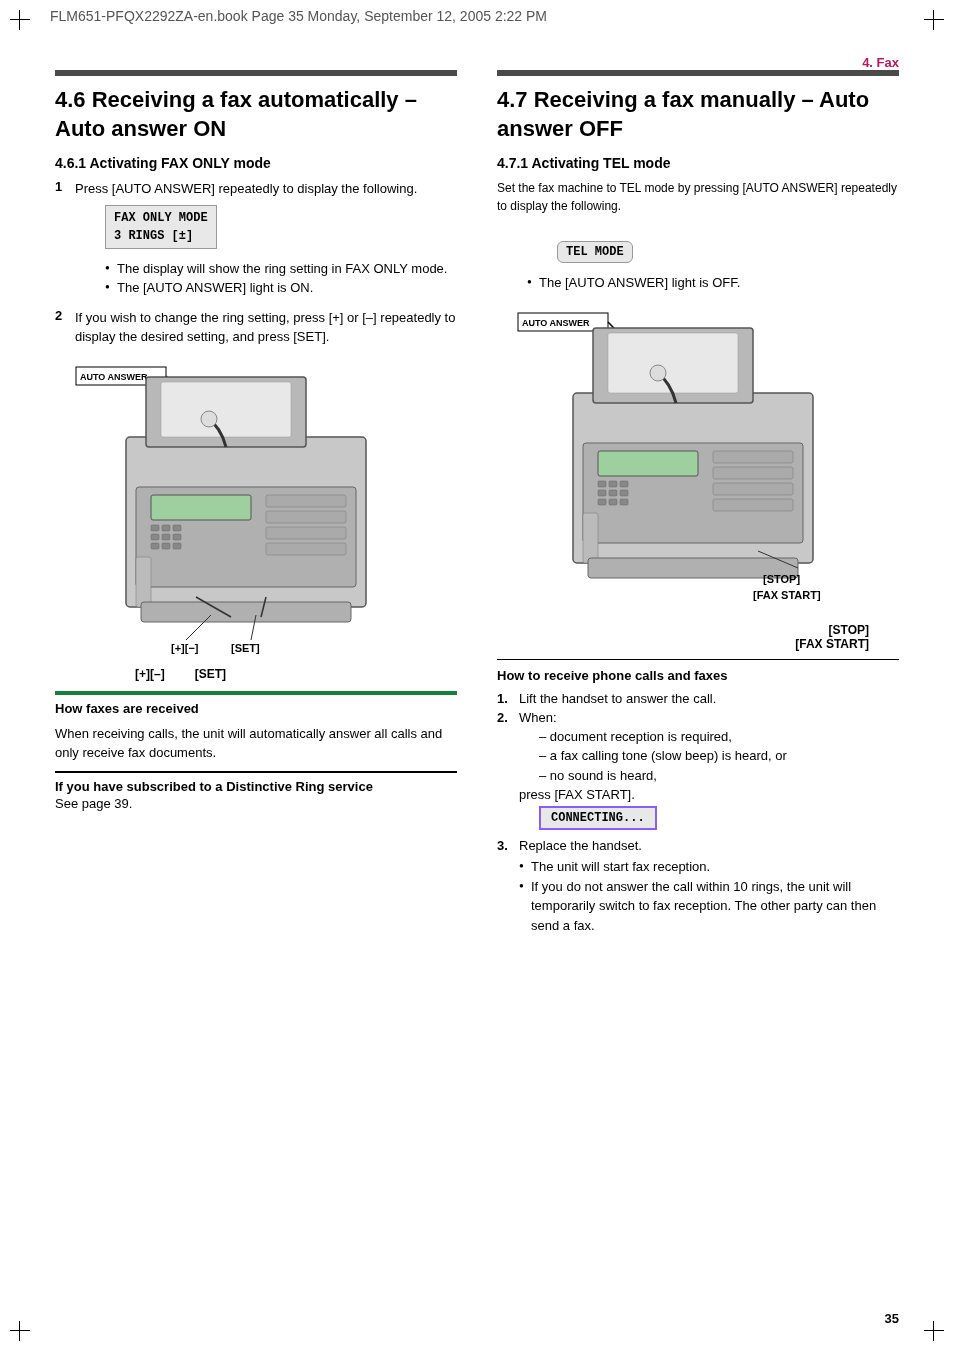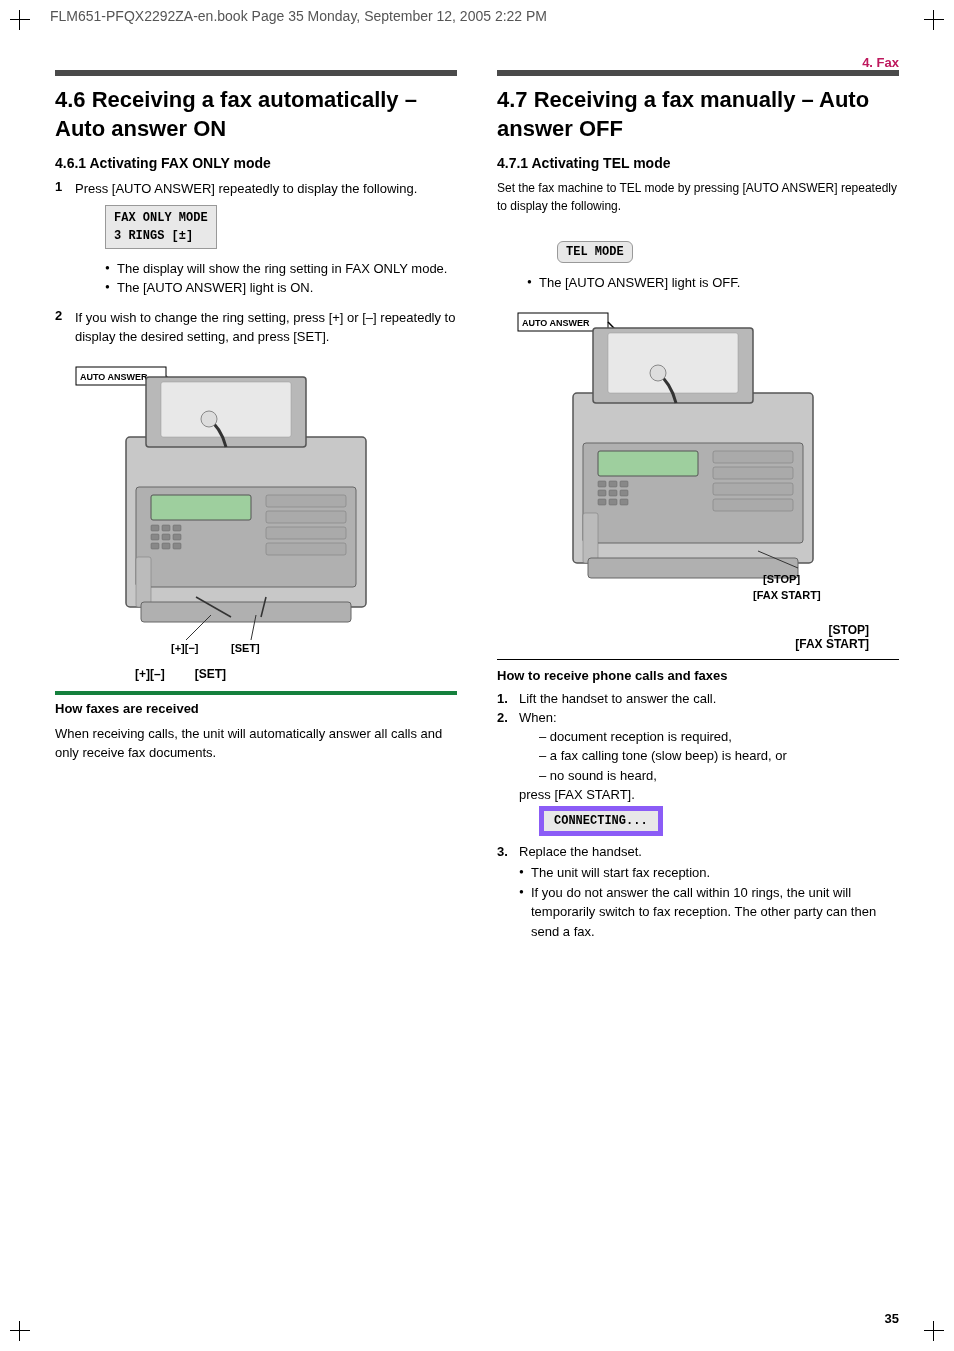--- a/index.html
+++ b/index.html
@@ -193,21 +193,21 @@
       font-weight: bold;
       font-size: 13px;
       border-top: 2px solid #000;
       padding-top: 6px;
       margin-bottom: 2px;
     }
 
     
     .connecting-box {
       background: #e8e8e8;
-      border: 5px solid #8b5cf6;
+      border: 2px solid #8b5cf6;
       padding: 3px 10px;
       font-family: 'Courier New', monospace;
       font-size: 12px;
       font-weight: bold;
       display: inline-block;
       margin: 4px 0 4px 20px;
     }
 
     
     .page-number-bottom {
@@ -337,20 +337,24 @@
       <div style="display:flex; gap:30px; margin-top:-20px; margin-left:80px; font-size:12px; font-weight:bold;">
         <span>[+][–]</span>
         <span>[SET]</span>
       </div>
 
       <div class="info-section">
         <div class="info-section-title">How faxes are received</div>
         <p>When receiving calls, the unit will automatically answer all calls and only receive fax documents.</p>
       </div>
 
+      <div class="info-section-2">
+        <div class="info-title">If you have subscribed to a Distinctive Ring service</div>
+        <p>See page 39.</p>
+      </div>
 
     </div>
 
     <div class="col-right">
 
       
       <div class="section-header-bar"></div>
 
       
       <div class="section-title">4.7 Receiving a fax manually – Auto answer OFF</div>

